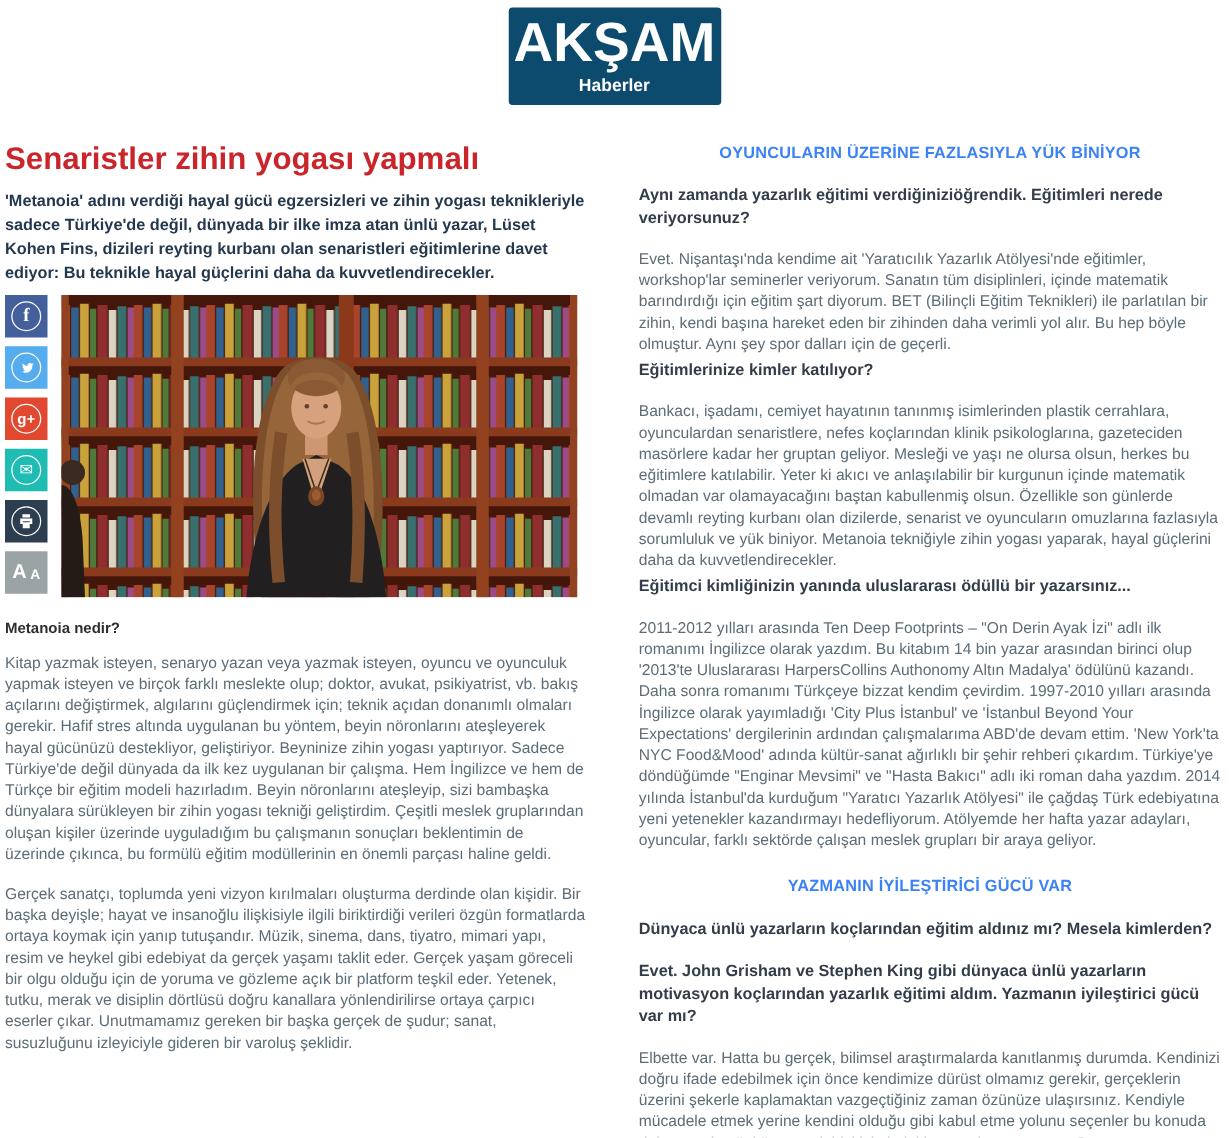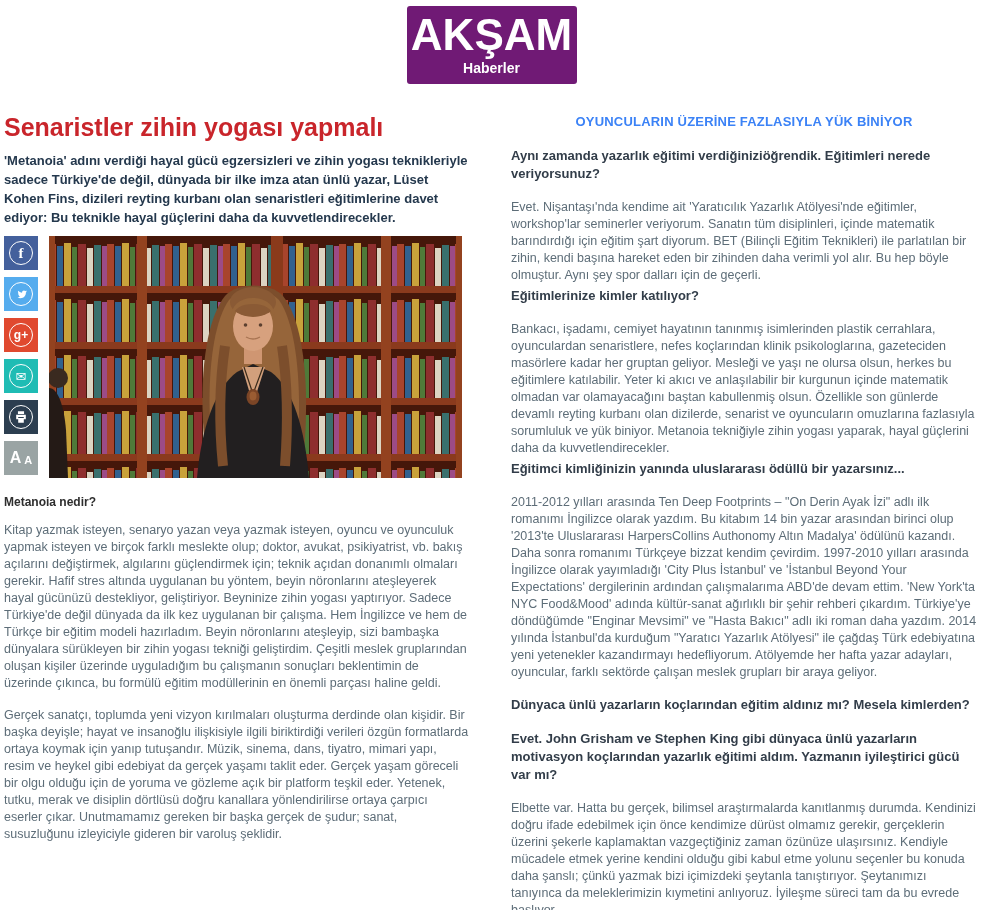--- a/index.html
+++ b/index.html
@@ -4,21 +4,21 @@
 <style>
   * { margin:0; padding:0; box-sizing:border-box; }
   html,body { background:#fff; }
   .page {
     width:983px; height:910px; margin:0 auto; background:#fff;
     font-family:"Liberation Sans", sans-serif; position:relative; overflow:hidden;
   }
   
   .masthead { text-align:center; padding-top:6px; height:94px; }
   .logo {
-    display:inline-block; width:170px; height:78px; background:#701a75;
+    display:inline-block; width:170px; height:78px; background:#0c4a6e;
     border-radius:3px; color:#fff; text-decoration:none; cursor:pointer;
   }
   .logo-title { font-size:44px; font-weight:bold; letter-spacing:0px; line-height:50px; margin-top:4px; }
   .logo-sub { font-size:14px; font-weight:bold; line-height:16px; }
   
   .content { display:flex; align-items:flex-start; padding:0 6px 0 4px; }
   .col-left  { width:465px; flex:none;margin-top:12px; }
   .col-right { width:466px; flex:none; margin-left:42px; padding-top:14px; }
   
   .headline { color:#c9252b; font-size:25px; font-weight:bold; margin:6px 0 9px; line-height:30px; }
@@ -172,19 +172,20 @@
     </div>
 
     <div class="col-right">
       <h3 class="sechead">OYUNCULARIN ÜZERİNE FAZLASIYLA YÜK BİNİYOR</h3>
       <p class="q">Aynı zamanda yazarlık eğitimi verdiğiniziöğrendik. Eğitimleri nerede veriyorsunuz?</p>
       <p class="body">Evet. Nişantaşı'nda kendime ait 'Yaratıcılık Yazarlık Atölyesi'nde eğitimler, workshop'lar seminerler veriyorum. Sanatın tüm disiplinleri, içinde matematik barındırdığı için eğitim şart diyorum. BET (Bilinçli Eğitim Teknikleri) ile parlatılan bir zihin, kendi başına hareket eden bir zihinden daha verimli yol alır. Bu hep böyle olmuştur. Aynı şey spor dalları için de geçerli.</p>
       <p class="q tight">Eğitimlerinize kimler katılıyor?</p>
       <p class="body">Bankacı, işadamı, cemiyet hayatının tanınmış isimlerinden plastik cerrahlara, oyunculardan senaristlere, nefes koçlarından klinik psikologlarına, gazeteciden masörlere kadar her gruptan geliyor. Mesleği ve yaşı ne olursa olsun, herkes bu eğitimlere katılabilir. Yeter ki akıcı ve anlaşılabilir bir kurgunun içinde matematik olmadan var olamayacağını baştan kabullenmiş olsun. Özellikle son günlerde devamlı reyting kurbanı olan dizilerde, senarist ve oyuncuların omuzlarına fazlasıyla sorumluluk ve yük biniyor. Metanoia tekniğiyle zihin yogası yaparak, hayal güçlerini daha da kuvvetlendirecekler.</p>
       <p class="q tight">Eğitimci kimliğinizin yanında uluslararası ödüllü bir yazarsınız...</p>
       <p class="body">2011-2012 yılları arasında Ten Deep Footprints – "On Derin Ayak İzi" adlı ilk romanımı İngilizce olarak yazdım. Bu kitabım 14 bin yazar arasından birinci olup '2013'te Uluslararası HarpersCollins Authonomy Altın Madalya' ödülünü kazandı. Daha sonra romanımı Türkçeye bizzat kendim çevirdim. 1997-2010 yılları arasında İngilizce olarak yayımladığı 'City Plus İstanbul' ve 'İstanbul Beyond Your Expectations' dergilerinin ardından çalışmalarıma ABD'de devam ettim. 'New York'ta NYC Food&amp;Mood' adında kültür-sanat ağırlıklı bir şehir rehberi çıkardım. Türkiye'ye döndüğümde "Enginar Mevsimi" ve "Hasta Bakıcı" adlı iki roman daha yazdım. 2014 yılında İstanbul'da kurduğum "Yaratıcı Yazarlık Atölyesi" ile çağdaş Türk edebiyatına yeni yetenekler kazandırmayı hedefliyorum. Atölyemde her hafta yazar adayları, oyuncular, farklı sektörde çalışan meslek grupları bir araya geliyor.</p>
+      <h3 class="sechead later">YAZMANIN İYİLEŞTİRİCİ GÜCÜ VAR</h3>
       <p class="q">Dünyaca ünlü yazarların koçlarından eğitim aldınız mı? Mesela kimlerden?</p>
       <p class="q">Evet. John Grisham ve Stephen King gibi dünyaca ünlü yazarların motivasyon koçlarından yazarlık eğitimi aldım. Yazmanın iyileştirici gücü var mı?</p>
       <p class="body">Elbette var. Hatta bu gerçek, bilimsel araştırmalarda kanıtlanmış durumda. Kendinizi doğru ifade edebilmek için önce kendimize dürüst olmamız gerekir, gerçeklerin üzerini şekerle kaplamaktan vazgeçtiğiniz zaman özünüze ulaşırsınız. Kendiyle mücadele etmek yerine kendini olduğu gibi kabul etme yolunu seçenler bu konuda daha şanslı; çünkü yazmak bizi içimizdeki şeytanla tanıştırıyor. Şeytanımızı tanıyınca da meleklerimizin kıymetini anlıyoruz. İyileşme süreci tam da bu evrede başlıyor.</p>
     </div>
 
   </main>
 </div>
 
 </body></html>

